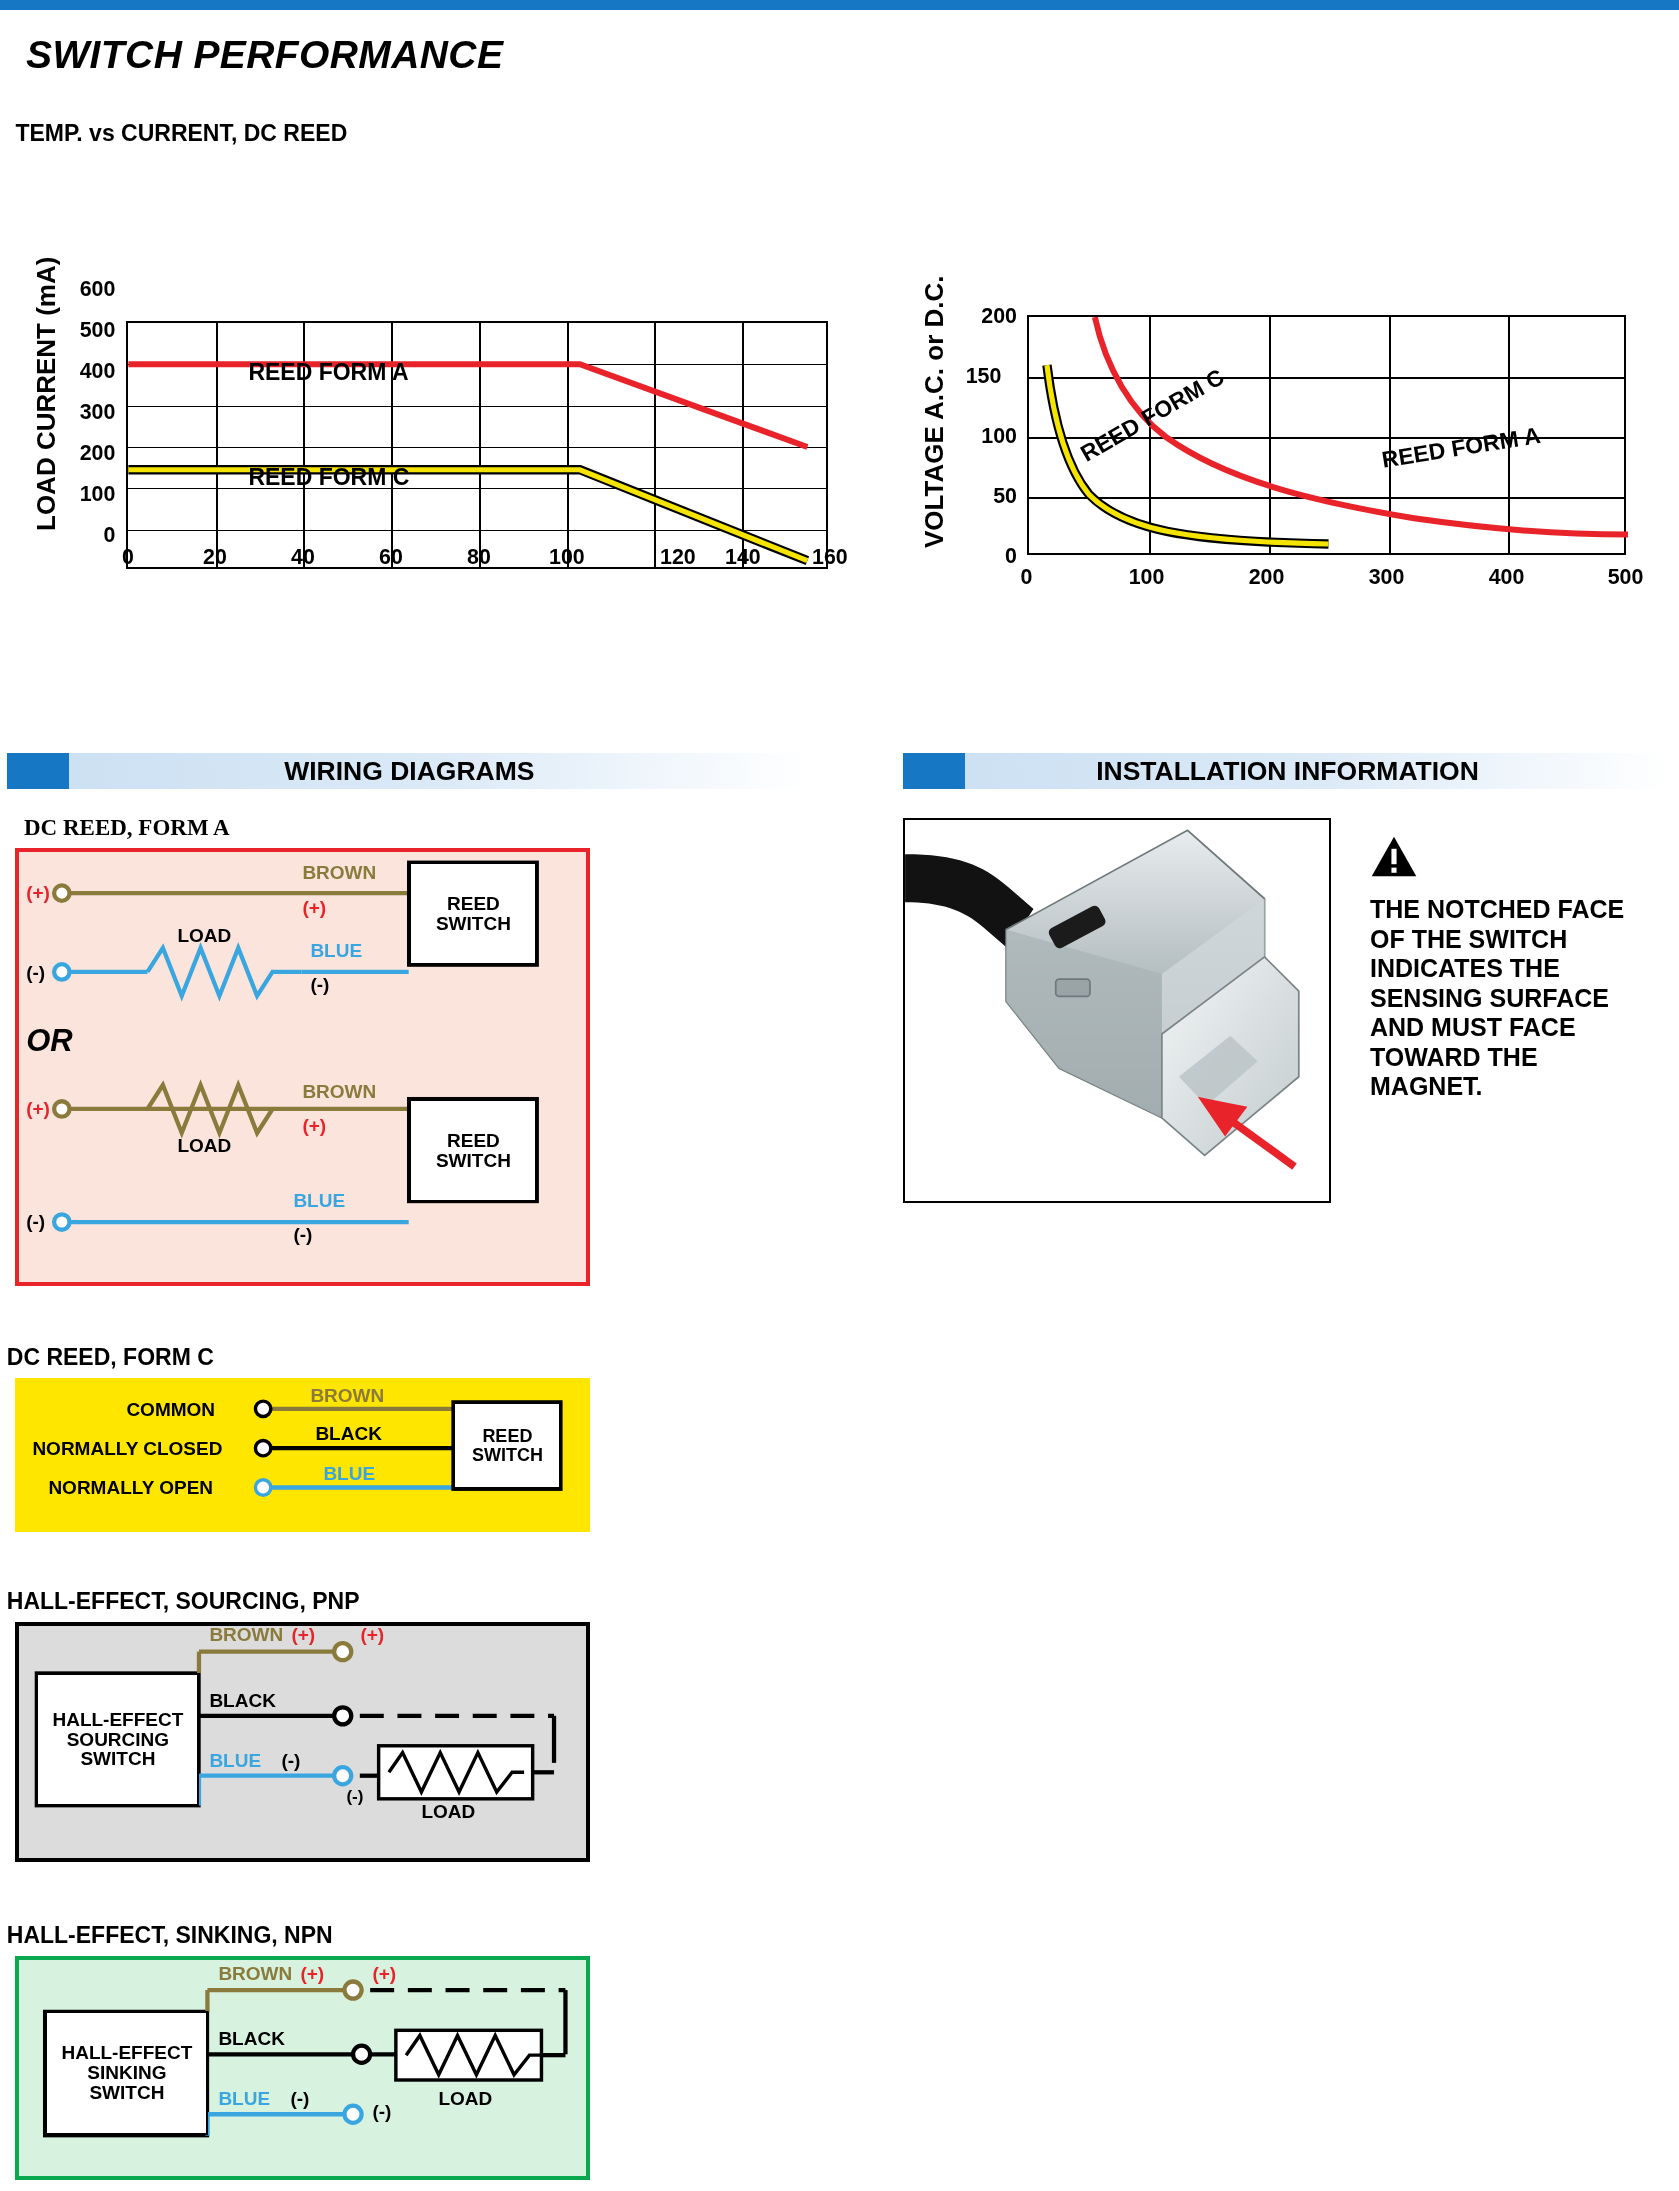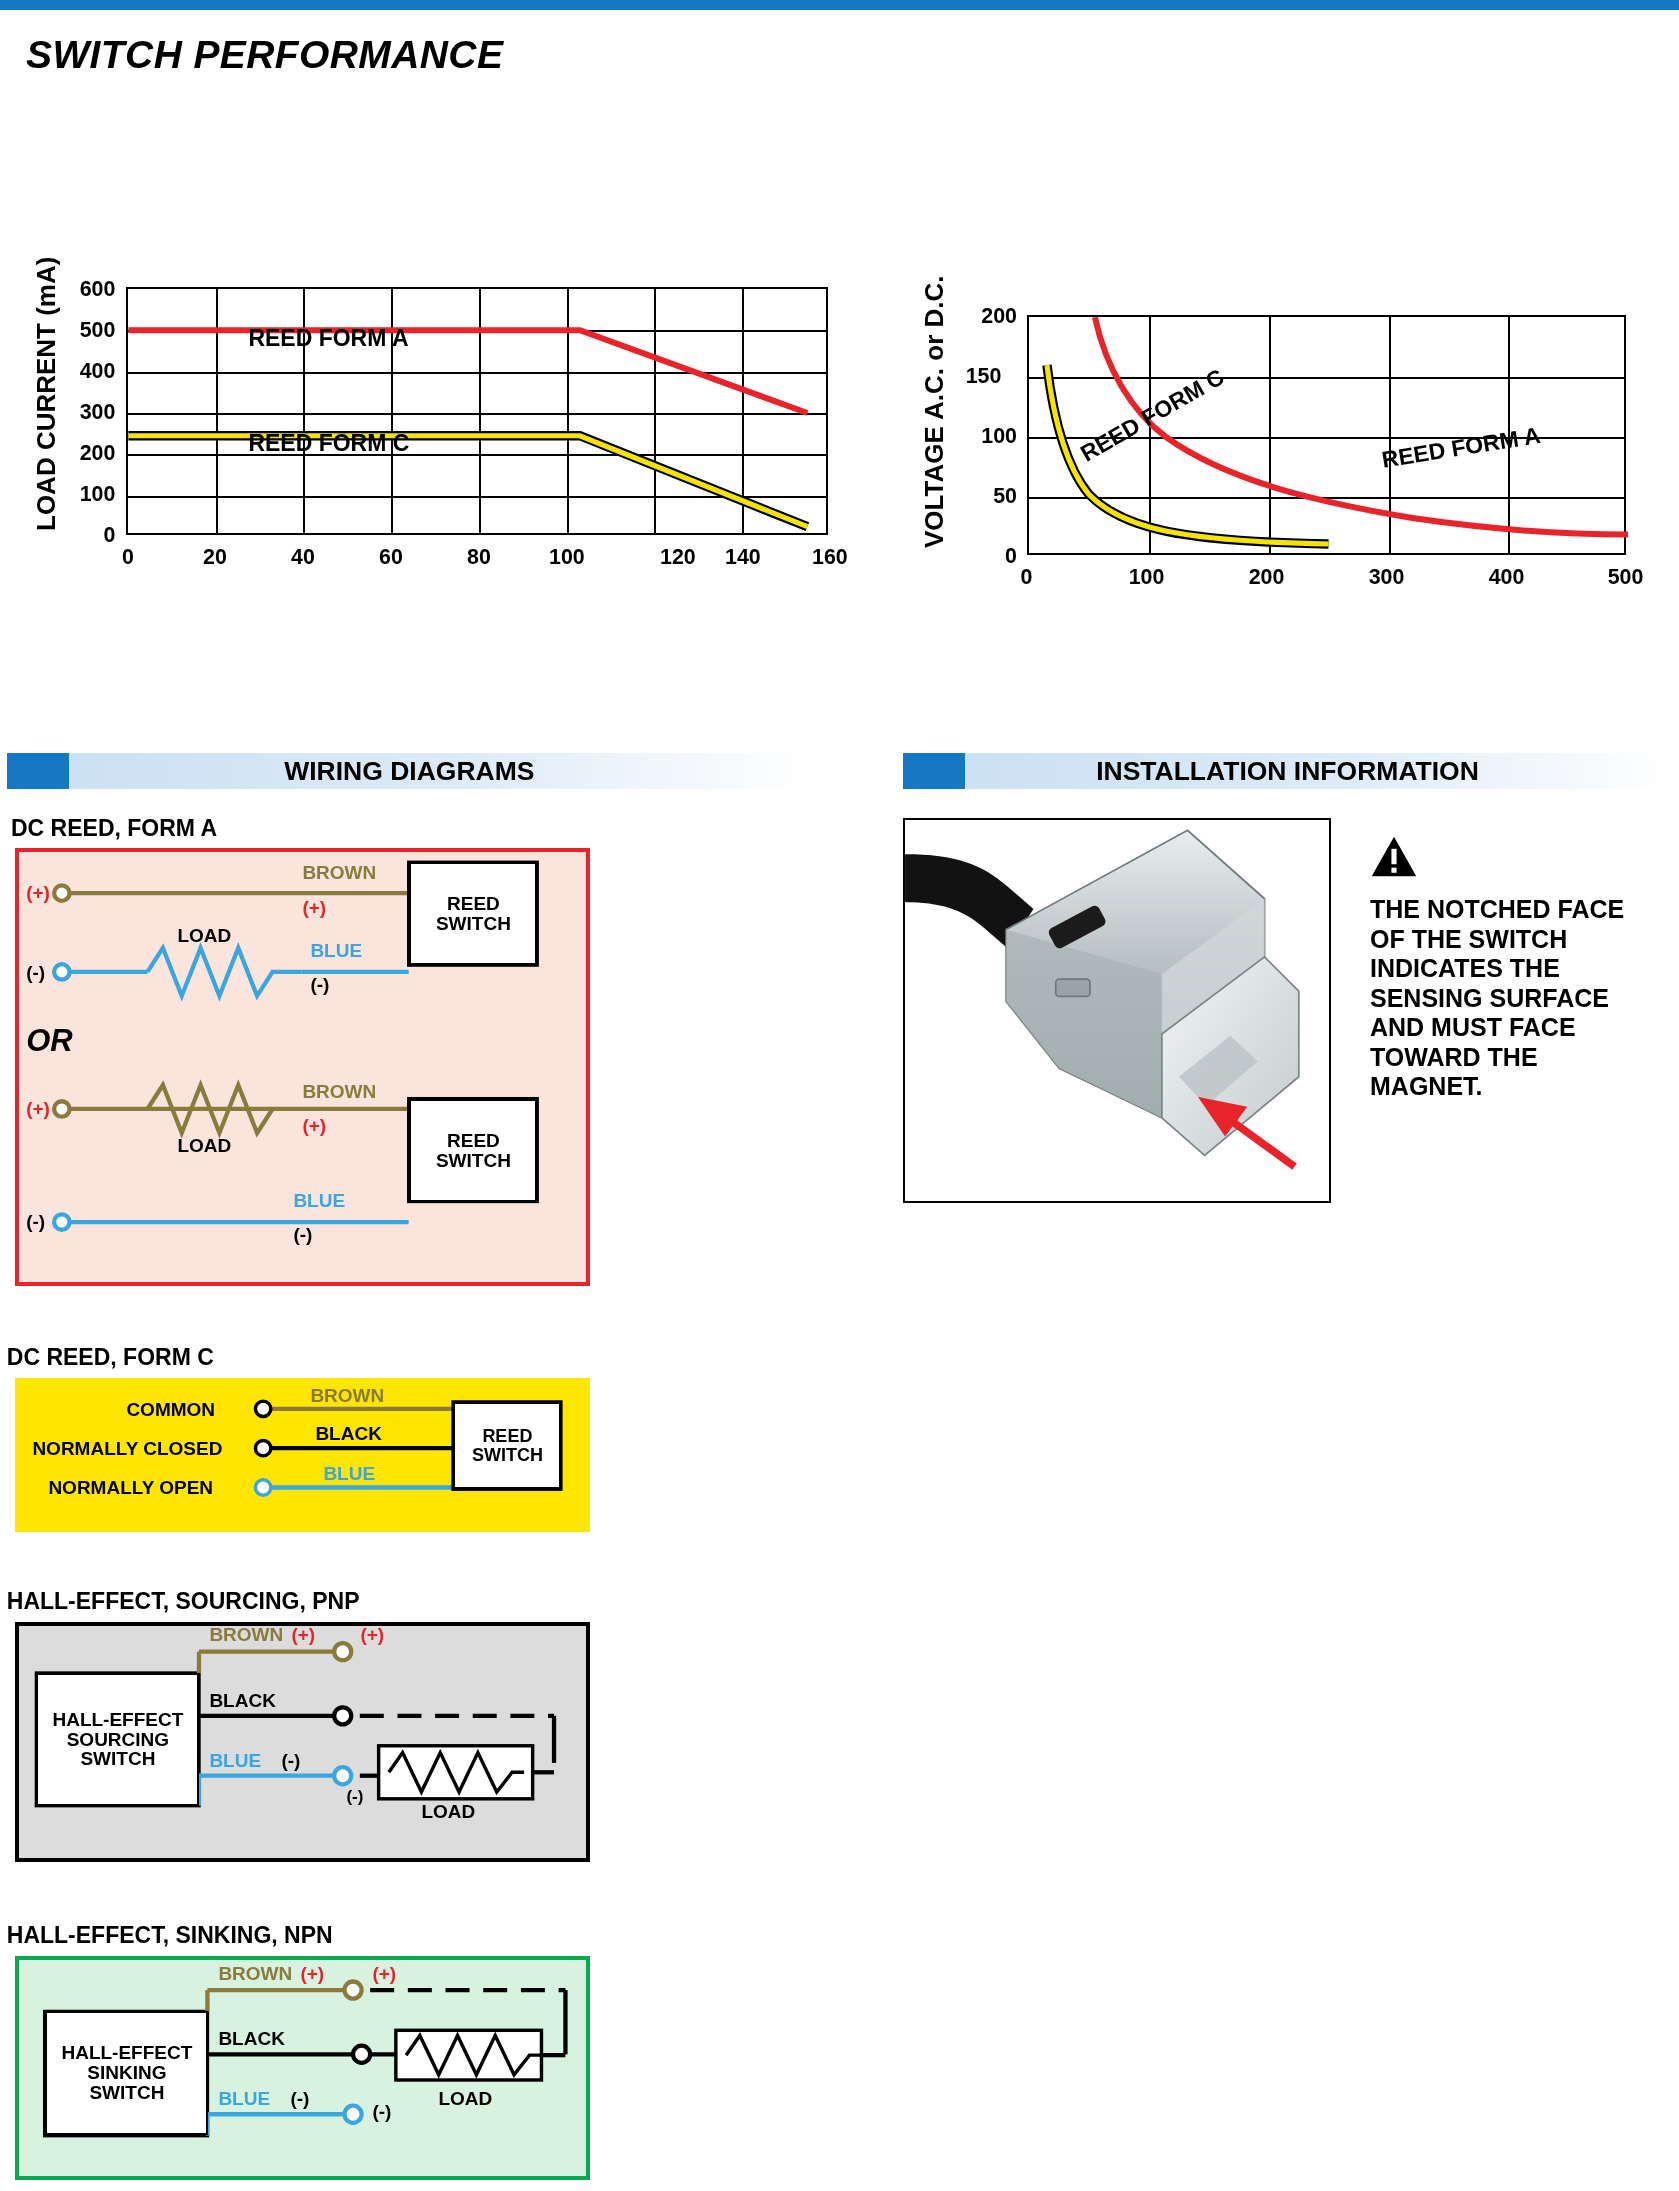--- a/index.html
+++ b/index.html
@@ -31,20 +31,21 @@
   .warn-txt{position:absolute;font-size:25px;font-weight:bold;line-height:1.18;}
 </style>
 </head>
 <body>
 
 <div class="topbar"></div>
 
 <div class="page-title">SWITCH PERFORMANCE</div>
 
 <div class="chart-wrap" style="left:15.4px;top:120px;width:822px;height:582px;">
+  <div class="chart-title">TEMP. vs CURRENT, DC REED</div>
 
   <div class="ylab-rot" style="left:15.4px;top:411px;">LOAD CURRENT (mA)</div>
 
   <div class="axis-label" style="left:33px;top:157px;width:67px;text-align:right;">600</div>
   <div class="axis-label" style="left:33px;top:198px;width:67px;text-align:right;">500</div>
   <div class="axis-label" style="left:33px;top:239px;width:67px;text-align:right;">400</div>
   <div class="axis-label" style="left:33px;top:280px;width:67px;text-align:right;">300</div>
   <div class="axis-label" style="left:33px;top:321px;width:67px;text-align:right;">200</div>
   <div class="axis-label" style="left:33px;top:362px;width:67px;text-align:right;">100</div>
   <div class="axis-label" style="left:33px;top:403px;width:67px;text-align:right;">0</div>
@@ -124,21 +125,21 @@
   <div class="axis-label" style="left:693px;top:445px;width:51px;text-align:center;">500</div>
 
 </div>
 
 <div class="sec-bar" style="left:6.8px;top:753px;width:805px;">
   <div class="bg"></div>
   <div class="sq"></div>
   <div class="txt">WIRING DIAGRAMS</div>
 </div>
 
-<div class="blk-title" style="left:11px;top:815px;">DC REED, FORM A</div>
+<div class="blk-title" style="left:24px;top:815px;font-family:Liberation Serif, serif;">DC REED, FORM A</div>
 <div class="wbox" style="left:15.4px;top:848px;width:575px;height:438px;background:#fbe4dc;border:4.3px solid #e8242a;">
   <svg width="567" height="430" viewBox="0 0 662 502" style="position:absolute;left:0;top:0;">
 
     <line x1="50" y1="48" x2="455" y2="48" stroke="#8a7a3c" stroke-width="5"></line>
     <circle cx="50" cy="48" r="9" fill="#fff" stroke="#8a7a3c" stroke-width="5"></circle>
     <line x1="50" y1="140" x2="150" y2="140" stroke="#3aa6e0" stroke-width="5"></line>
     <circle cx="50" cy="140" r="9" fill="#fff" stroke="#3aa6e0" stroke-width="5"></circle>
 
     <polyline points="150,140 168,112 190,168 212,112 234,168 256,112 278,168 296,140 330,140" fill="none" stroke="#3aa6e0" stroke-width="5"></polyline>
     <line x1="330" y1="140" x2="455" y2="140" stroke="#3aa6e0" stroke-width="5"></line>

